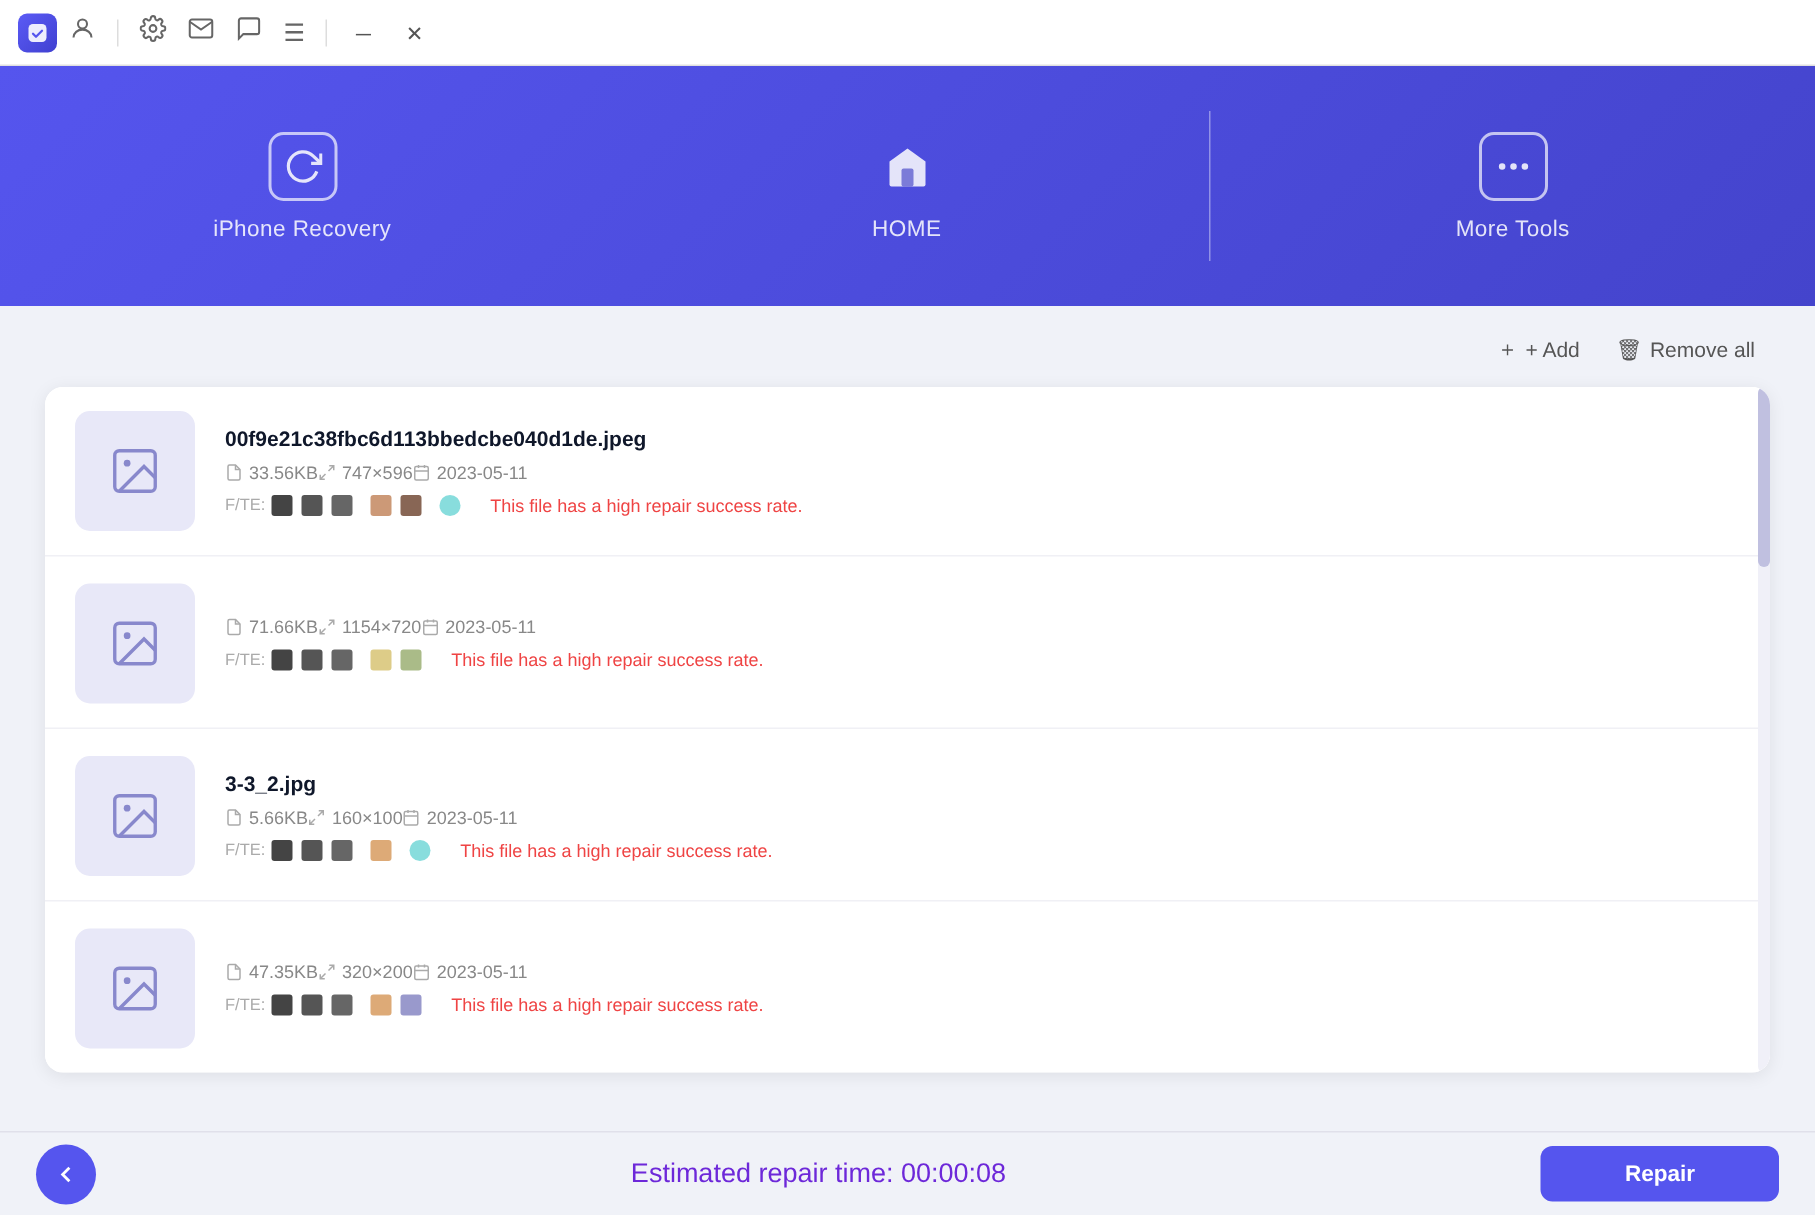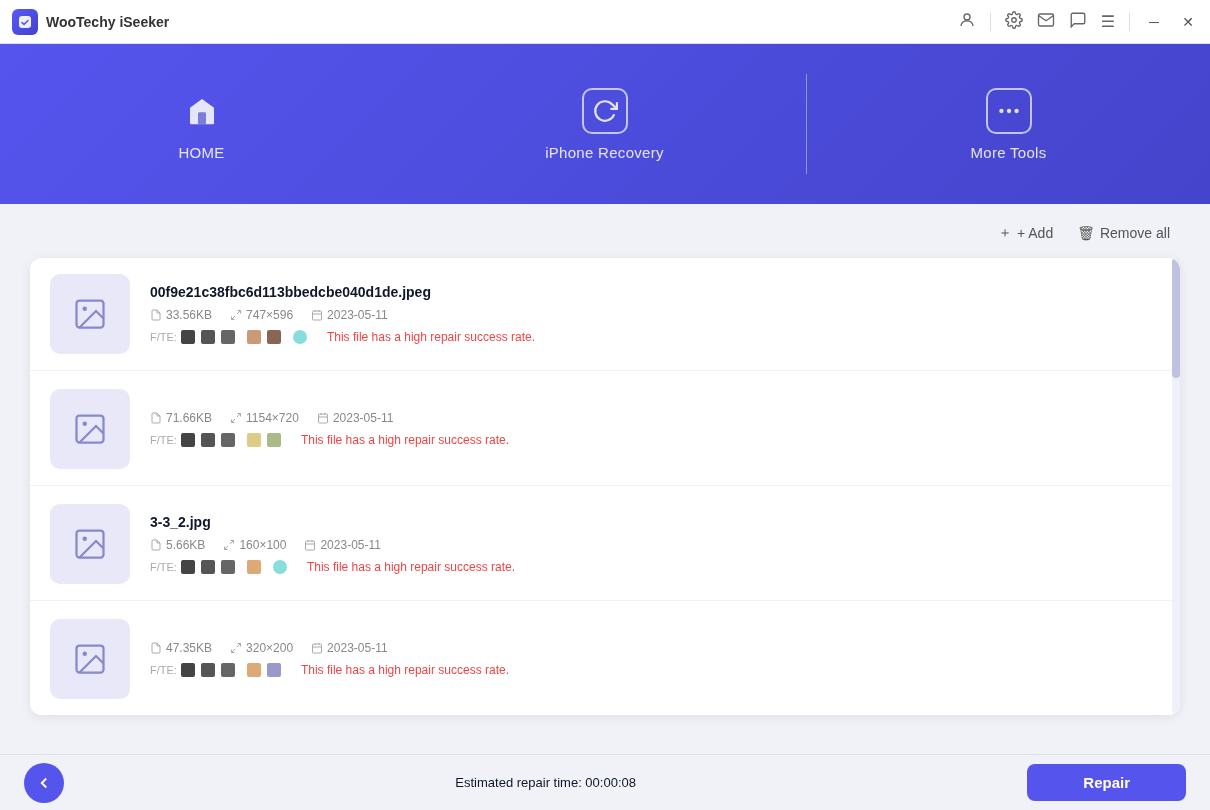--- a/index.html
+++ b/index.html
@@ -126,21 +126,21 @@
       display: flex; align-items: center; justify-content: center;
       flex-shrink: 0;
     }
     .file-thumb svg { width: 36px; height: 36px; }
     .file-info { flex: 1; }
     .file-name {
       font-size: 14px; font-weight: 600; color: #0f172a;
       margin-bottom: 8px;
     }
     .file-meta {
-      display: flex; align-items: flex-start; gap: 18px;
+      display: flex; align-items: flex-start; 
       font-size: 12px; color: #888;
       margin-bottom: 8px;
     }
     .file-meta-item {
       display: flex; align-items: center; gap: 4px;
     }
     .file-colors {
       display: flex; align-items: center; gap: 6px;
     }
     .file-colors-label {
@@ -179,21 +179,21 @@
     .repair-btn {
       background: #5555ee;
       color: #fff;
       border: none;
       border-radius: 8px;
       padding: 10px 56px;
       font-size: 15px; font-weight: 600;
       cursor: pointer;
     }
     .estimated-time {
-      font-size: 13px; color: #0f172a;
+      font-size: 18px; color: #6d28d9;
     }
 
     .scrollbar-track {
       position: absolute;
       right: 0; top: 0; bottom: 0;
       width: 8px;
       background: #f0f0f8;
       border-radius: 4px;
     }
     .scrollbar-thumb {
@@ -208,21 +208,20 @@
 </head>
 <body>
 
 <div class="title-bar">
   <div class="title-bar-logo">
     <svg viewBox="0 0 16 16" fill="none">
       <rect x="2" y="2" width="12" height="12" rx="3" fill="white" opacity="0.9"></rect>
       <path d="M5 8.5L7 10.5L11 6.5" stroke="#5555ee" stroke-width="1.5" stroke-linecap="round" stroke-linejoin="round"></path>
     </svg>
   </div>
-  <span class="title-bar-app-name">WooTechy iSeeker</span>
   <div class="title-bar-controls">
     <span class="title-bar-icon">
       <svg width="18" height="18" viewBox="0 0 24 24" fill="none" stroke="#666" stroke-width="1.8">
         <circle cx="12" cy="8" r="4"></circle>
           <path d="M4 20c0-4 3.6-7 8-7s8 3 8 7"></path>
       </svg>
     </span>
     <div class="title-bar-divider"></div>
     <span class="title-bar-icon">
       <svg width="18" height="18" viewBox="0 0 24 24" fill="none" stroke="#666" stroke-width="1.8">
@@ -242,38 +241,38 @@
       </svg>
     </span>
     <span class="title-bar-icon">☰</span>
     <div class="title-bar-divider"></div>
     <span class="win-btn">─</span>
     <span class="win-btn">✕</span>
   </div>
 </div>
 
 <div class="nav-bar">
+  <div class="nav-item">
+    <div class="nav-item-icon">
+      <svg width="26" height="26" viewBox="0 0 24 24" fill="none" stroke="white" stroke-width="2">
+        <polyline points="23 4 23 10 17 10"></polyline>
+        <path d="M20.49 15a9 9 0 1 1-2.12-9.36L23 10"></path>
+      </svg>
+    </div>
+    <span class="nav-item-label">iPhone Recovery</span>
+  </div>
+
   <div class="nav-item home-item">
     <div class="nav-item-icon">
       <svg width="32" height="32" viewBox="0 0 24 24" fill="white">
         <path d="M3 9.5L12 3l9 6.5V21a1 1 0 0 1-1 1H4a1 1 0 0 1-1-1V9.5z"></path>
         <rect x="9" y="13" width="6" height="9" fill="rgba(80,80,200,0.7)" rx="1"></rect>
       </svg>
     </div>
     <span class="nav-item-label">HOME</span>
-  </div>
-
-  <div class="nav-item">
-    <div class="nav-item-icon">
-      <svg width="26" height="26" viewBox="0 0 24 24" fill="none" stroke="white" stroke-width="2">
-        <polyline points="23 4 23 10 17 10"></polyline>
-        <path d="M20.49 15a9 9 0 1 1-2.12-9.36L23 10"></path>
-      </svg>
-    </div>
-    <span class="nav-item-label">iPhone Recovery</span>
   </div>
 
 
   <div class="nav-divider"></div>
 
   <div class="nav-item">
     <div class="nav-item-icon">
       <svg width="26" height="26" viewBox="0 0 24 24" fill="white">
         <circle cx="5" cy="12" r="2"></circle>
           <circle cx="12" cy="12" r="2"></circle>

